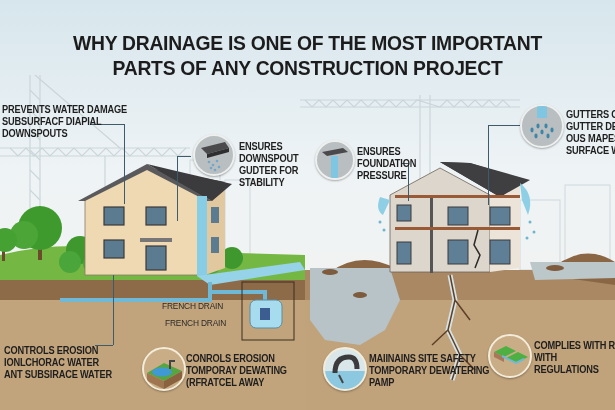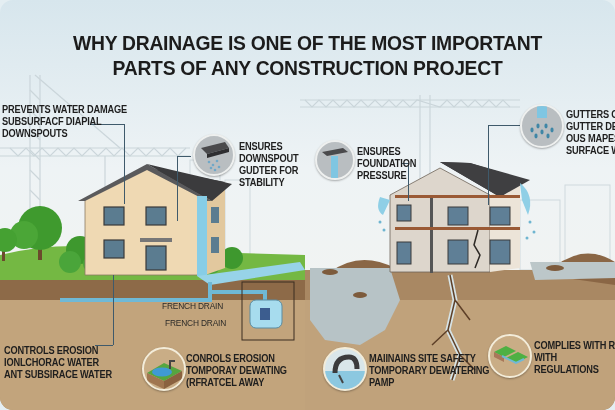--- a/index.html
+++ b/index.html
@@ -1,17 +1,17 @@
 <!DOCTYPE html>
 <html><head>
 <meta charset="utf-8">
 <style>
   html,body{margin:0;padding:0;}
   body{width:615px;height:410px;overflow:hidden;position:relative;font-family:"Liberation Sans",sans-serif;background:#e4eef2;}
-  .stage{position:absolute;left:0;top:0;width:615px;height:410px;overflow:hidden;border-radius:13px;}
+  .stage{position:absolute;left:0;top:0;width:615px;height:410px;overflow:hidden;}
   .sky{position:absolute;left:0;top:0;width:615px;height:280px;background:linear-gradient(#d7e6ed,#eef3f5 60%,#f1f3f2);}
   .title{position:absolute;left:0;top:30px;width:615px;text-align:center;font-weight:bold;font-size:21px;line-height:25px;color:#1c1c1c;letter-spacing:-0.3px;transform:scaleX(0.92);transform-origin:center;}
   .title div{white-space:nowrap;}
   .label{position:absolute;font-weight:bold;font-size:10.5px;line-height:12px;color:#1e1e1e;letter-spacing:-0.2px;white-space:nowrap;transform:scaleX(0.88);transform-origin:left;}
   .circle{position:absolute;border-radius:50%;background:#b9bec1;border:2px solid #eef0ef;box-shadow:0 1px 2px rgba(0,0,0,.3);overflow:hidden;}
   .circle.ground{background:#c9ad86;border-color:#f3ecd9;}
   .leader{position:absolute;background:#3f5a6b;}
   svg{position:absolute;left:0;top:0;}
 </style>
 </head>

